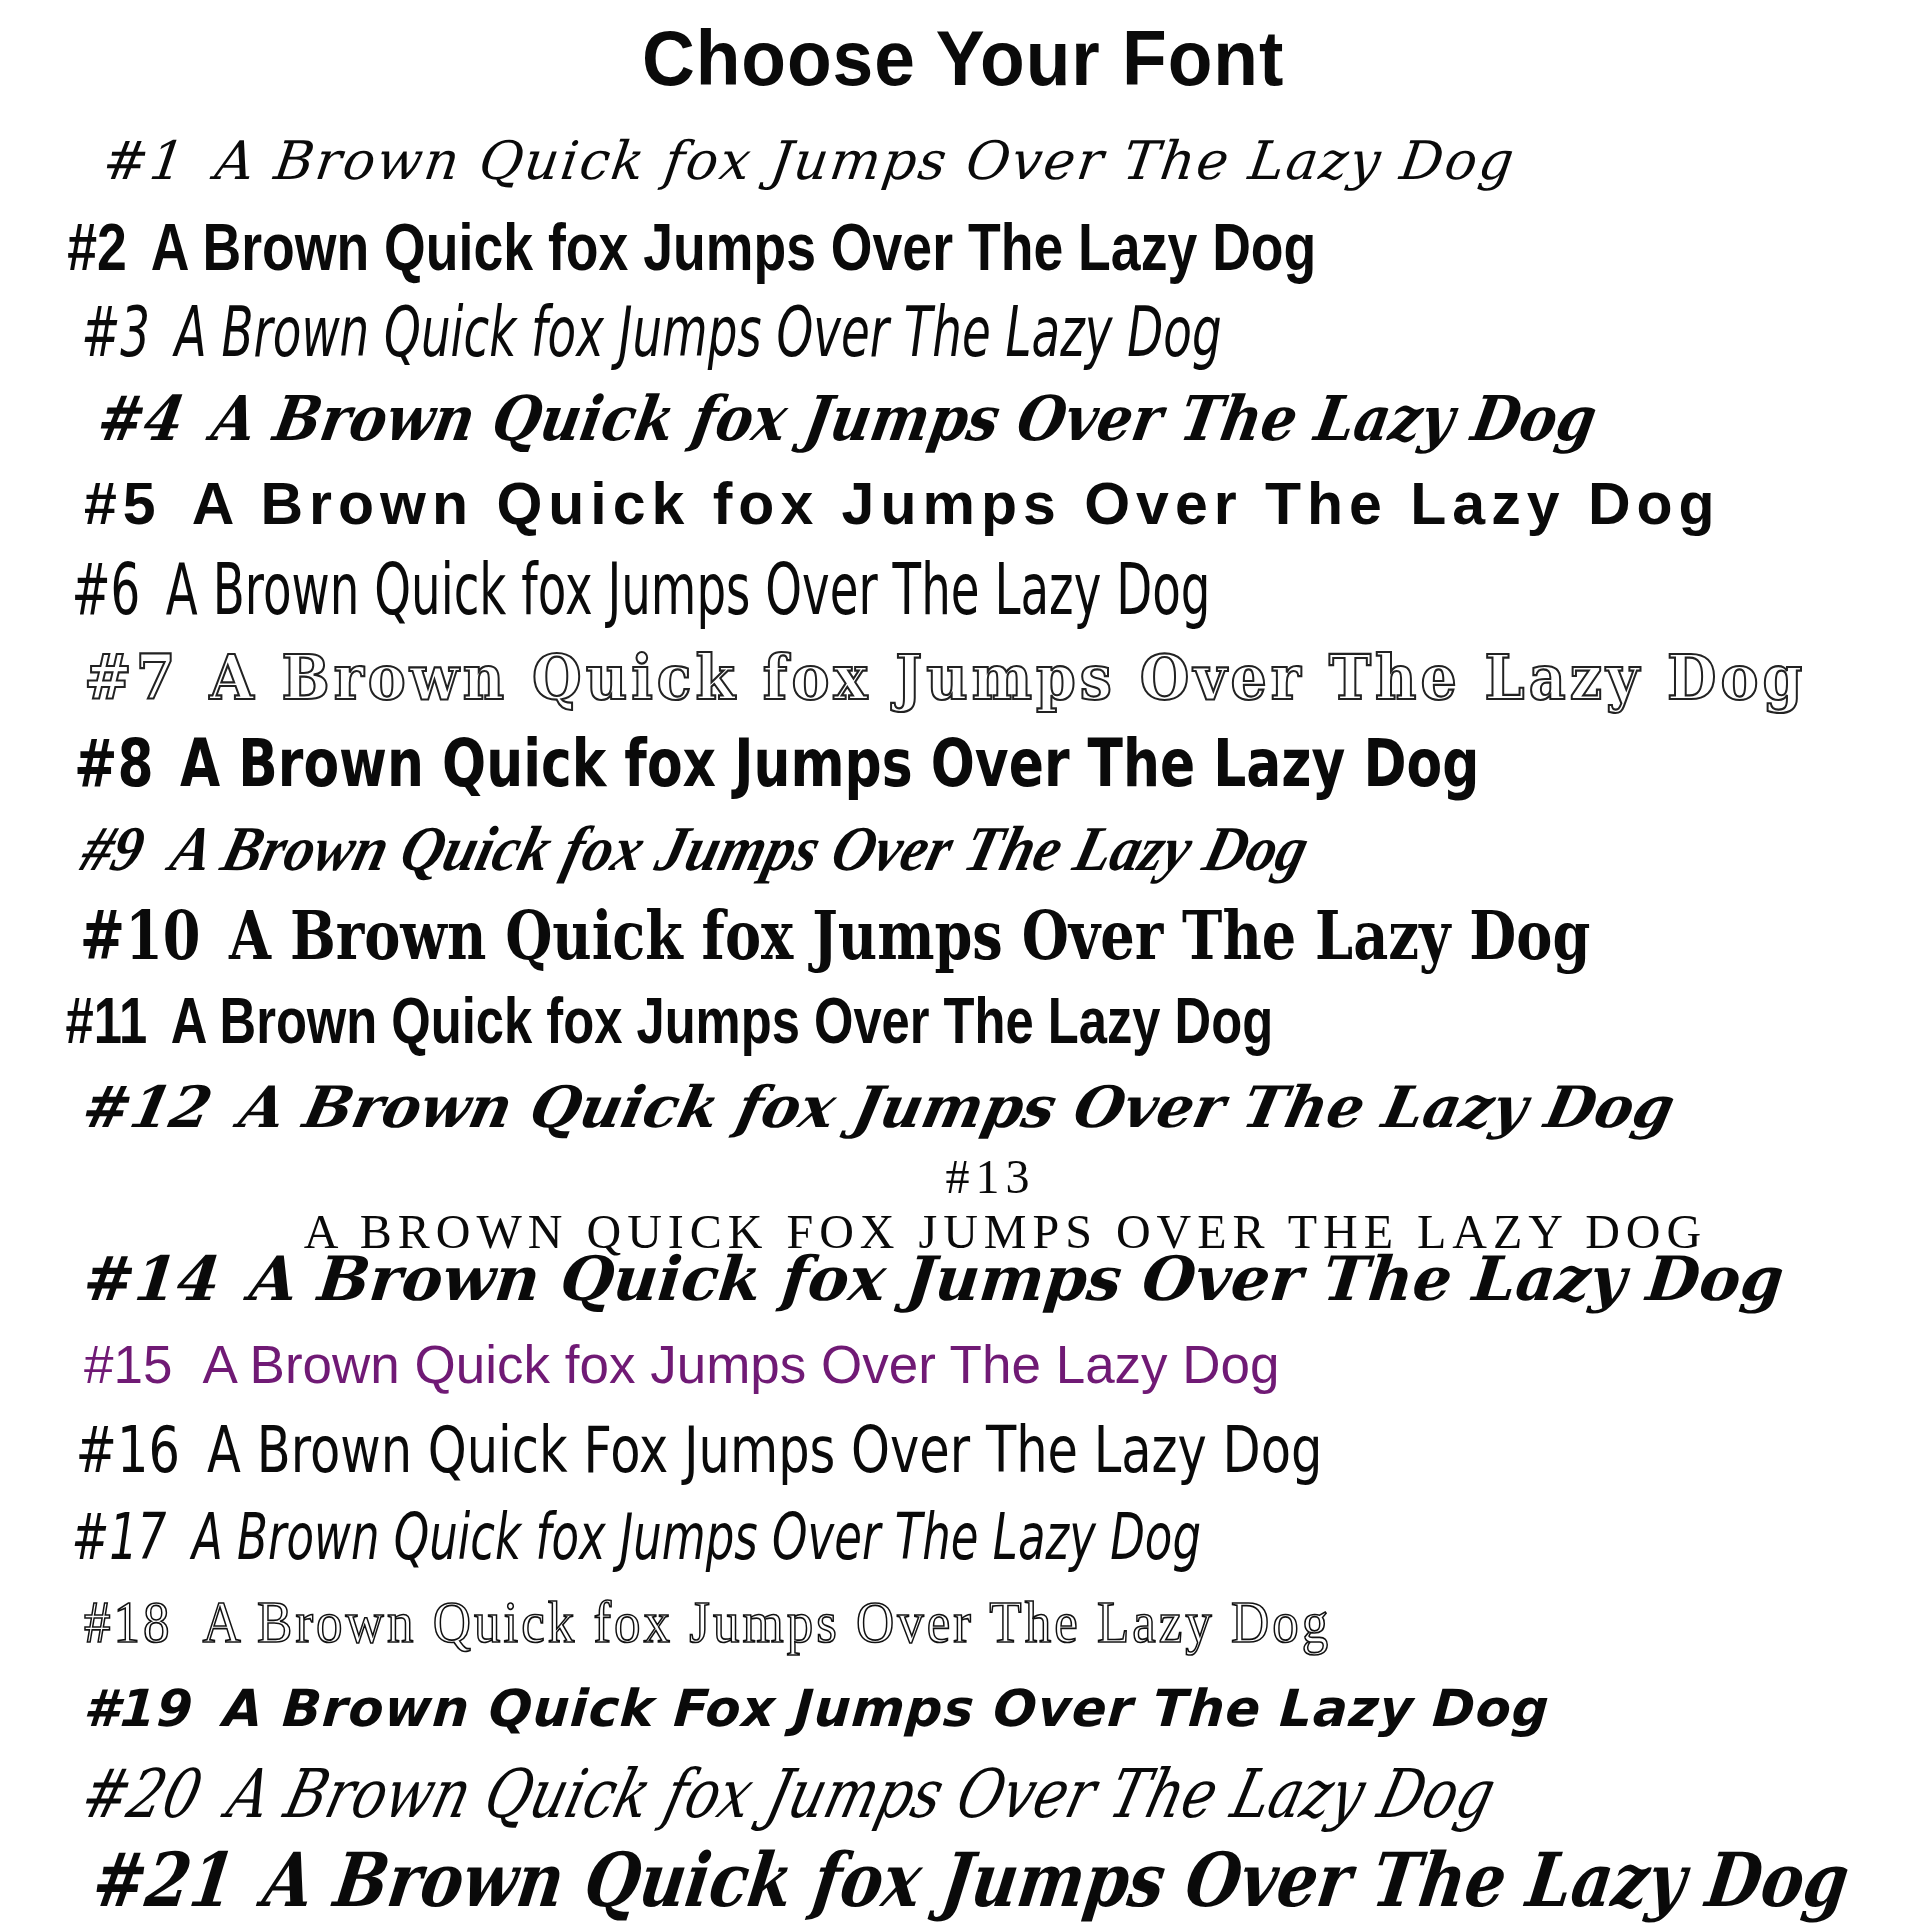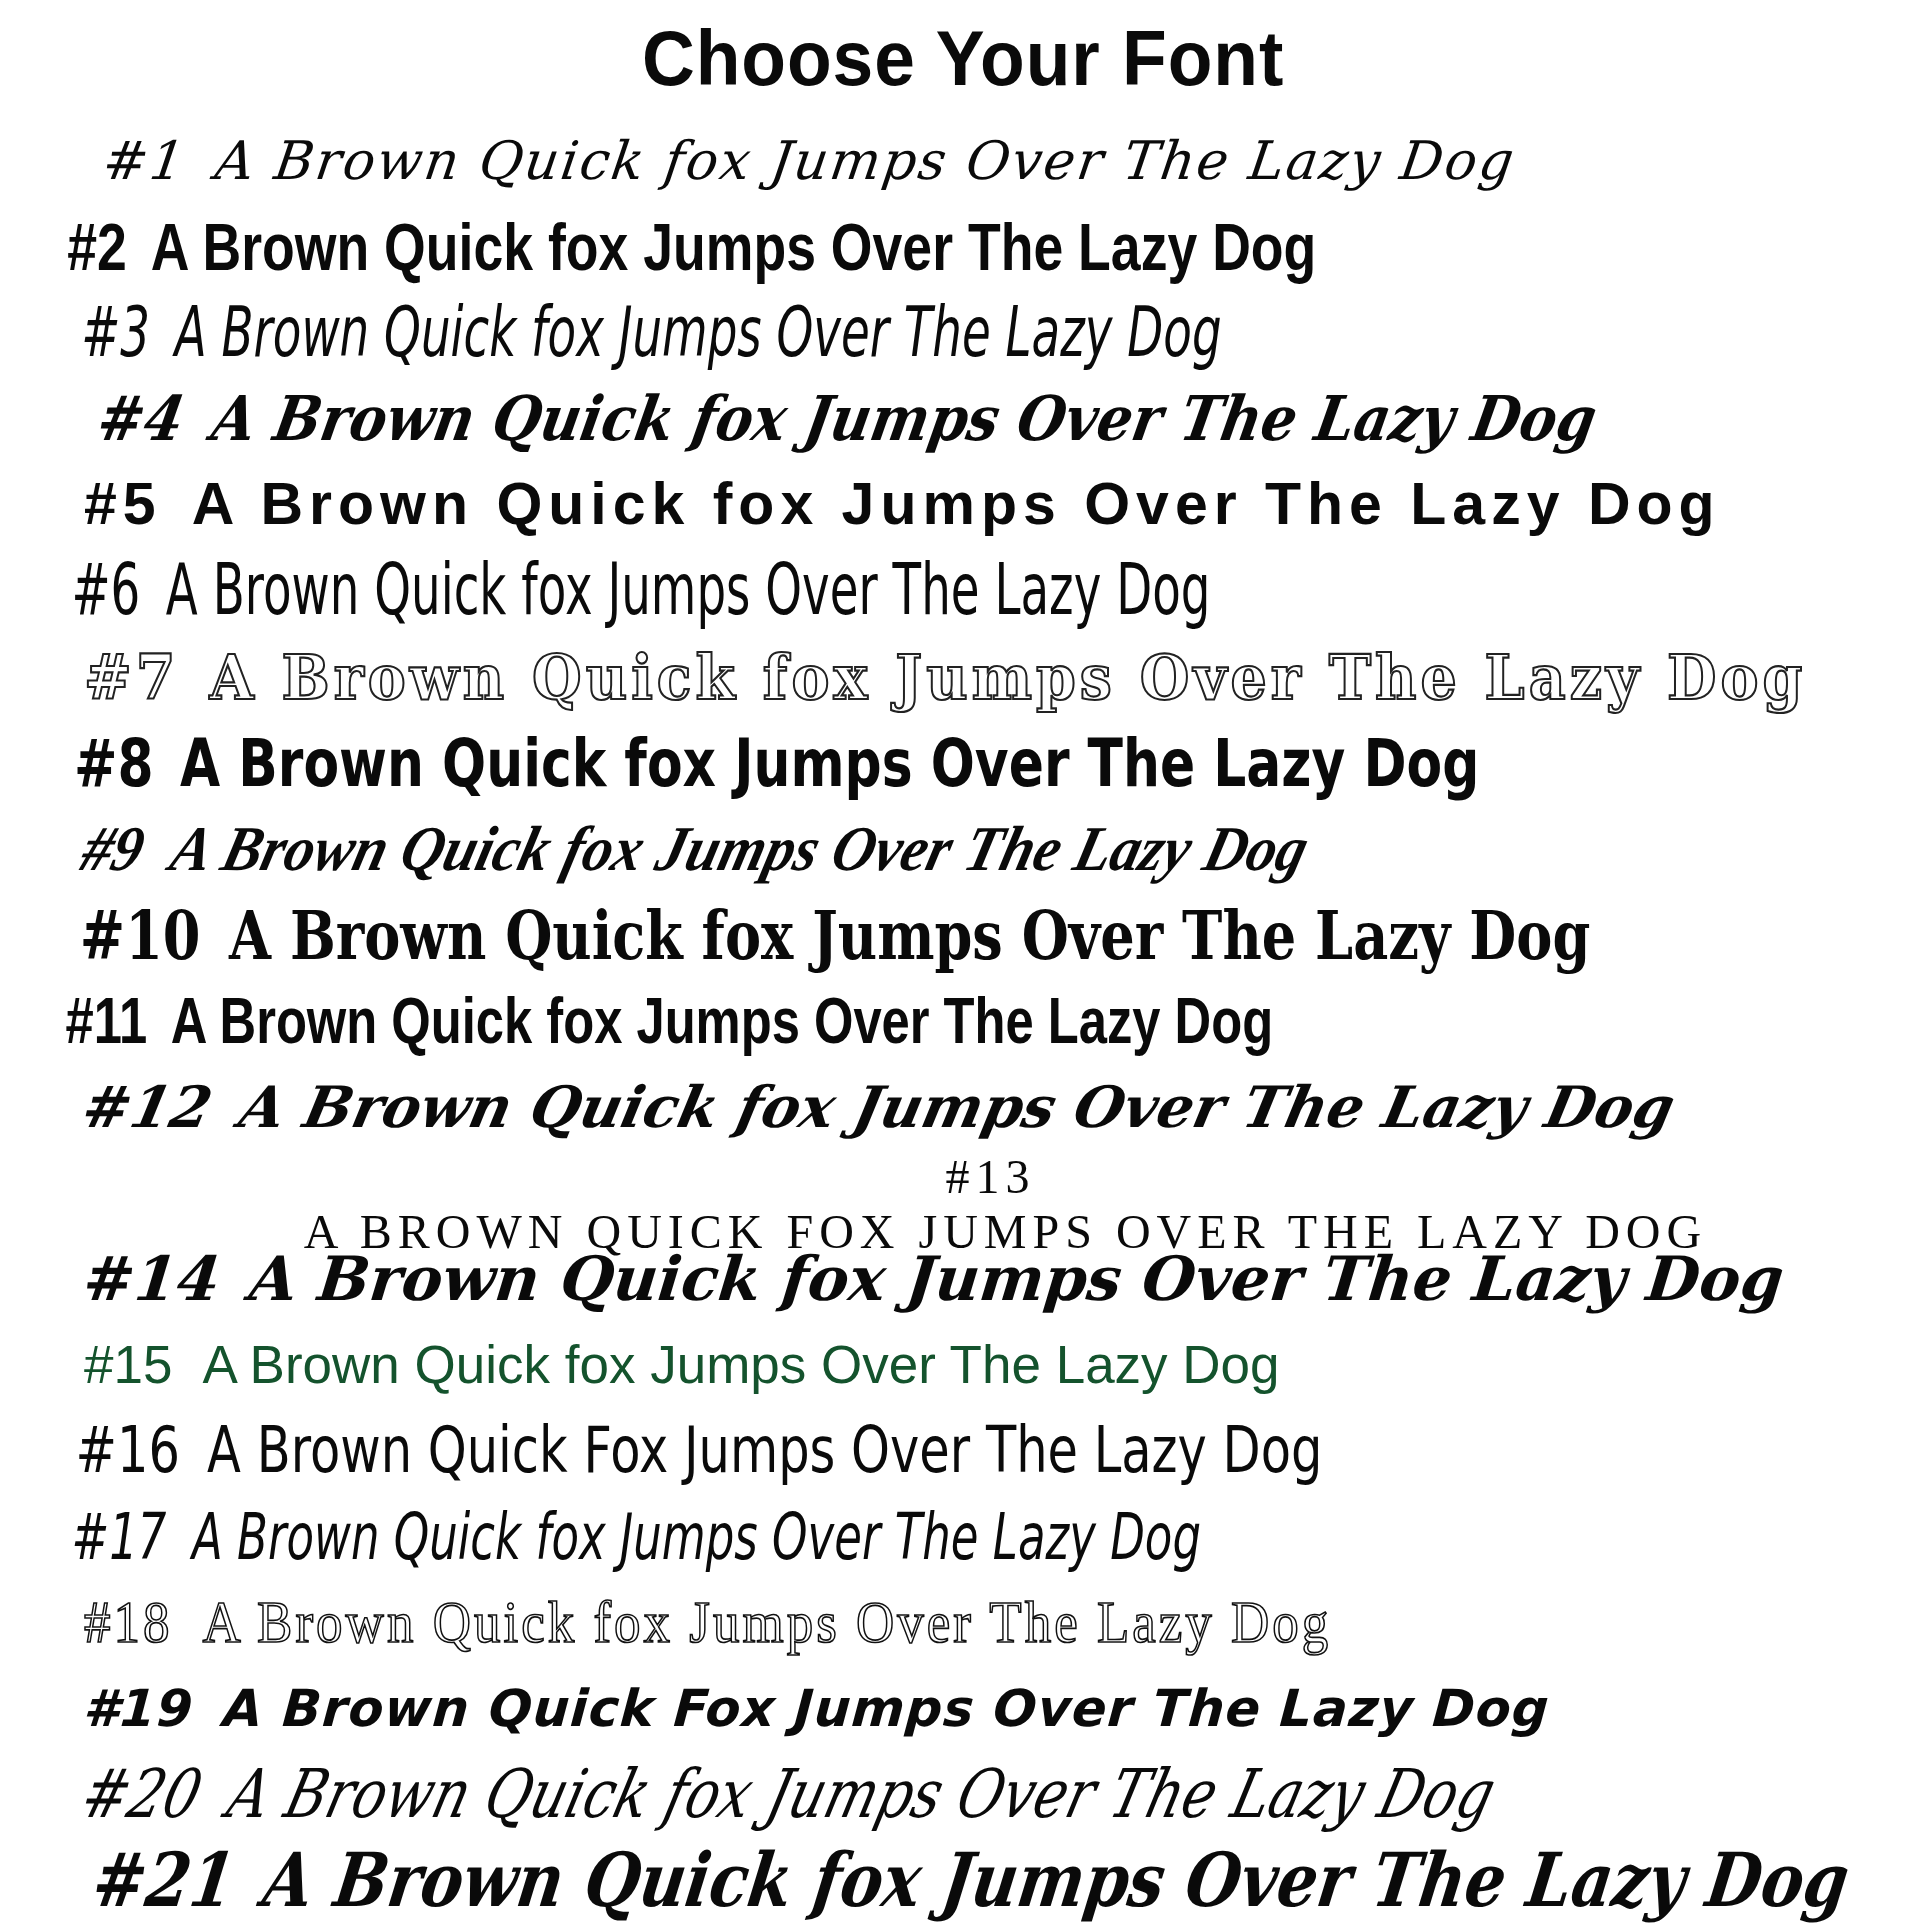--- a/index.html
+++ b/index.html
@@ -44,21 +44,21 @@
   .f5 {font-family:"Liberation Sans",sans-serif;font-weight:bold;font-size:59px;letter-spacing:6px;}
   .f6 {font-family:"DejaVu Sans",sans-serif;font-size:55px;transform:scale(0.85,1.28);}
   .f7 {font-family:"DejaVu Serif",serif;font-weight:bold;font-size:57px;color:#ffffff;-webkit-text-stroke:2px #222;letter-spacing:4px;transform:scaleY(1.08);}
   .f8 {font-family:"DejaVu Sans",sans-serif;font-weight:bold;font-size:59px;transform:scale(0.88,1.12);}
   .f9 {font-family:"Liberation Serif",serif;font-style:italic;font-weight:bold;font-size:59px;transform:skewX(-14deg) scaleY(1.08);}
   .f10{font-family:"DejaVu Serif",serif;font-weight:bold;font-size:57px;transform:scale(0.95,1.18);}
   .f11{font-family:"Liberation Sans",sans-serif;font-weight:bold;font-size:65px;transform:scaleX(0.78);}
   .f12{font-family:"DejaVu Serif",serif;font-style:italic;font-weight:bold;font-size:57px;transform:skewX(-12deg);}
   .f13{font-family:"Liberation Serif",serif;font-size:48px;letter-spacing:6px;flex-direction:column;}
   .f14{font-family:"DejaVu Serif",serif;font-style:italic;font-weight:bold;font-size:61px;transform:skewX(-6deg);}
-  .f15{font-family:"Liberation Sans",sans-serif;font-size:53px;color:#14532d;}
+  .f15{font-family:"Liberation Sans",sans-serif;font-size:53px;color:#701a75;}
   .f16{font-family:"DejaVu Sans",sans-serif;font-size:55px;transform:scale(0.90,1.18);}
   .f17{font-family:"DejaVu Sans",sans-serif;font-style:italic;font-size:53px;transform:scale(0.85,1.22);}
   .f18{font-family:"Liberation Serif",serif;font-size:53px;color:#ffffff;-webkit-text-stroke:1.5px #111;letter-spacing:3px;transform:scaleY(1.12);}
   .f19{font-family:"DejaVu Sans",sans-serif;font-style:italic;font-weight:bold;font-size:51px;letter-spacing:1px;transform:skewX(-4deg);}
   .f20{font-family:"DejaVu Serif",serif;font-style:italic;font-size:55px;transform:skewX(-14deg) scaleY(1.22);}
   .f21{font-family:"DejaVu Serif",serif;font-style:italic;font-weight:bold;font-size:63px;transform:skewX(-8deg) scaleY(1.18);padding-left:94px;}
 </style>
 </head>
 <body>
 

